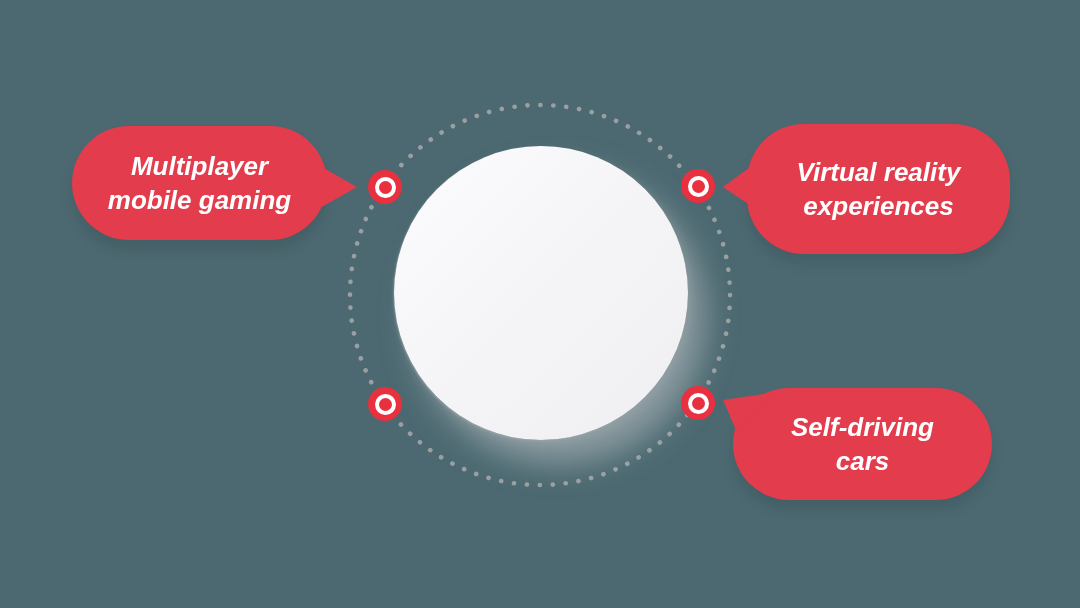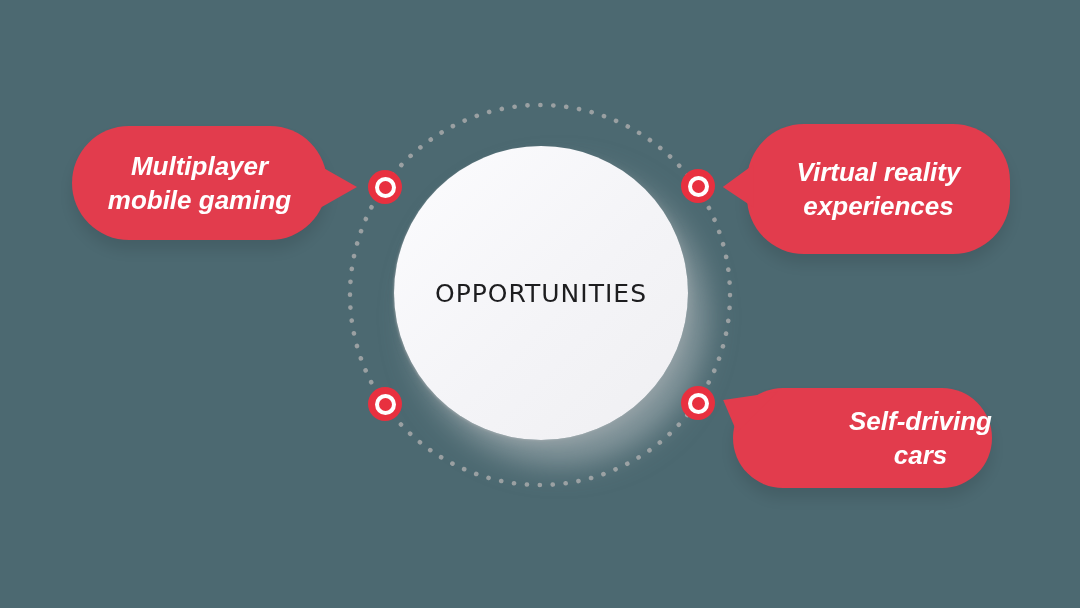--- a/index.html
+++ b/index.html
@@ -87,21 +87,21 @@
     font-weight: bold;
     font-size: 26px;
     line-height: 1.32;
     z-index: 3;
     box-shadow: 0 10px 14px rgba(0, 0, 0, 0.10);
     font-style: italic;
   }
   .b-tl { left: 72px;  top: 126px; width: 255px; height: 114px; border-radius: 57px; }
   .b-tr { left: 747px; top: 124px; width: 263px; height: 130px; border-radius: 57px; }
   .b-bl { left: 92px;  top: 392px; width: 251px; height: 108px; border-radius: 54px; }
-  .b-br { left: 733px; top: 388px; width: 259px; height: 100px; border-radius: 56px; justify-content: flex-end; }
+  .b-br { left: 733px; top: 388px; width: 259px; height: 112px; border-radius: 56px; }
 
   .bubble-text { position: relative; z-index: 2; }
   .bubble-text span { display: block; }
 
   .tail {
     position: absolute;
     background: var(--bubble, #e23c4d);
     z-index: 1;
   }
   .tail-tl { left: 240px; top: 36px; width: 50px; height: 50px;
@@ -116,21 +116,20 @@
 </head>
 <body>
 
 <div class="stage">
 
   <svg class="ring" width="1080" height="608" viewBox="0 0 1080 608" aria-hidden="true">
     <circle class="ring-circle" cx="540" cy="295" r="190"></circle>
   </svg>
 
   <div class="center-circle">
-    <div class="center-subtitle">OPPORTUNITIES</div>
   </div>
 
   <div class="marker m-tl">
     <div class="m-ring">
       <div class="m-core"></div>
     </div>
   </div>
   <div class="marker m-tr">
     <div class="m-ring">
       <div class="m-core"></div>

